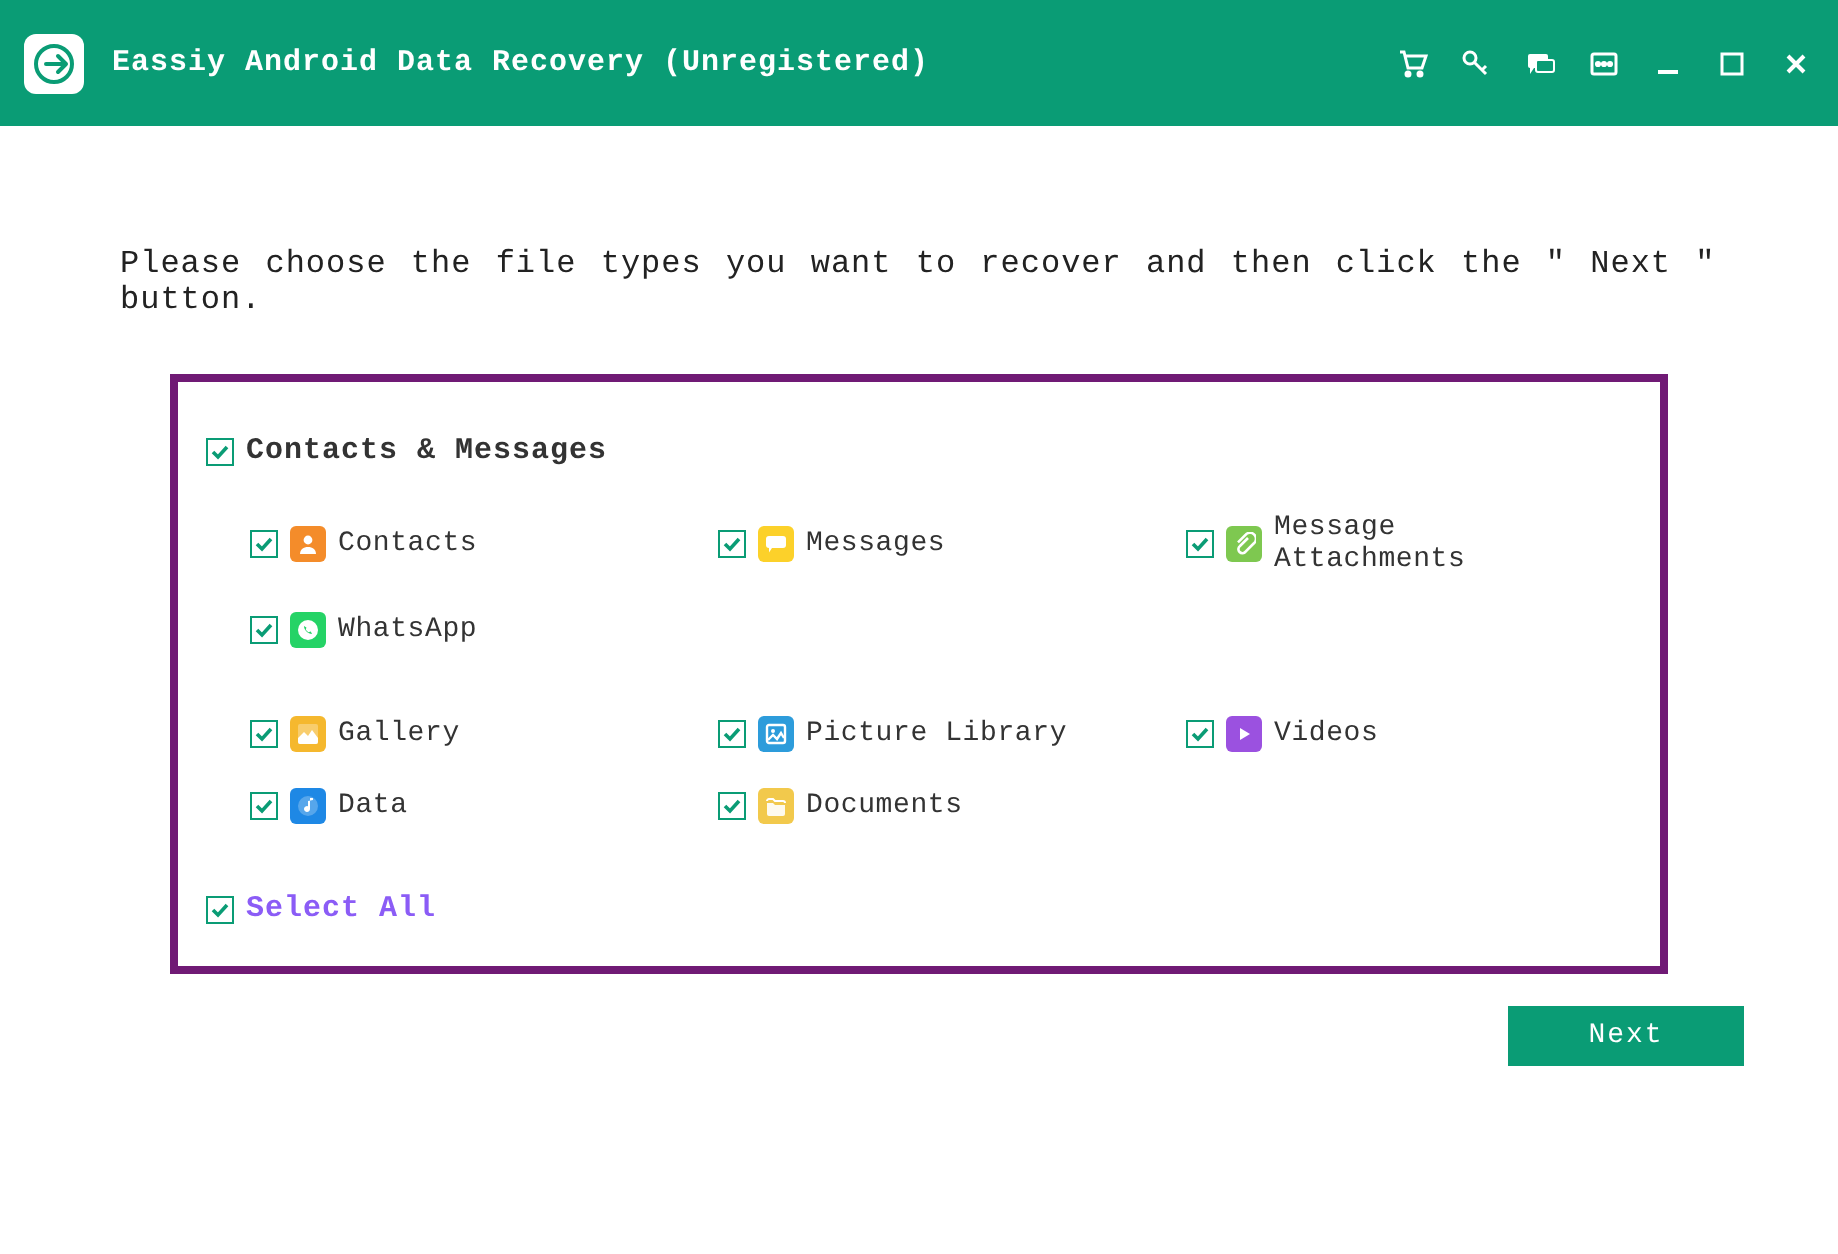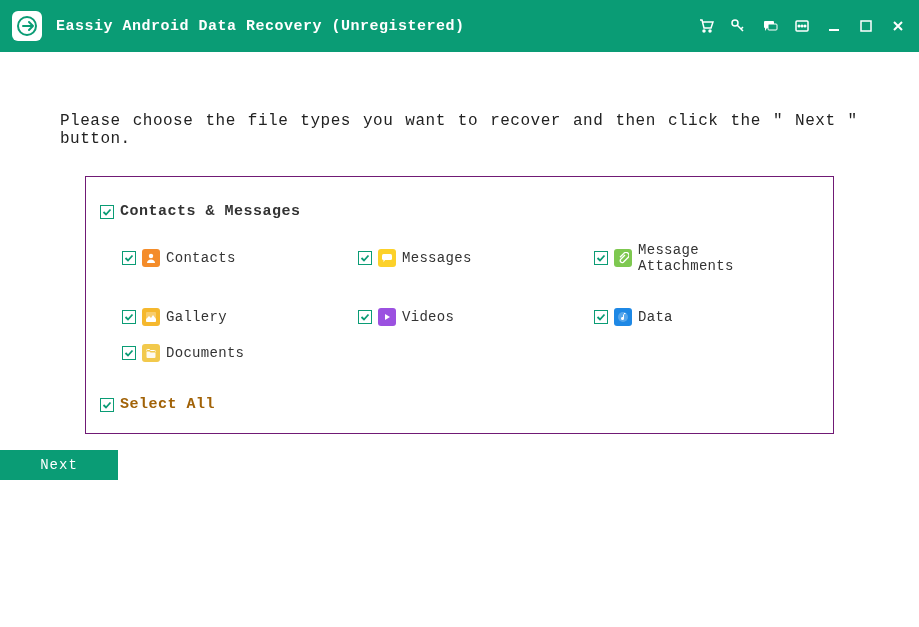--- a/index.html
+++ b/index.html
@@ -5,21 +5,21 @@
   * { box-sizing: border-box; margin: 0; padding: 0; }
   body {
     font-family: "Courier New", monospace;
     background: #ffffff;
     width: 919px;
     height: 627px;
     overflow: hidden;
   }
   .titlebar {
     background: #0a9c75;
-    height: 52px;
+    height: 63px;
     display: flex;
     align-items: center;
     padding: 0 12px;
     color: #ffffff;
   }
   .logo {
     width: 30px;
     height: 30px;
     background: #ffffff;
     border-radius: 6px;
@@ -50,21 +50,21 @@
   }
   .instruction {
     padding: 60px 36px 28px 60px;
     font-size: 16px;
     color: #222;
     letter-spacing: 0.5px;
     word-spacing: 2px;
   }
   .panel {
     margin: 0 85px;
-    border: 1px solid #701a75;
+    border: 4px solid #701a75;
     padding: 26px 30px 20px 14px;
   }
   .group-header {
     display: flex;
     align-items: center;
     gap: 6px;
     margin-bottom: 22px;
     font-size: 15px;
     font-weight: bold;
     color: #333;
@@ -106,26 +106,27 @@
     flex-shrink: 0;
     font-size: 11px;
     color: #fff;
   }
   .select-all-row {
     display: flex;
     align-items: center;
     gap: 6px;
     font-size: 15px;
     font-weight: bold;
-    color: #a16207;
+    color: #8b5cf6;
     letter-spacing: 0.5px;
     margin-top: 10px;
   }
   .footer {
     display: flex;
+    justify-content: flex-end;
     padding: 16px 47px 0 0;
   }
   .next-btn {
     background: #0a9c75;
     color: #fff;
     border: none;
     width: 118px;
     height: 30px;
     font-family: inherit;
     font-size: 14px;
@@ -237,35 +238,64 @@
             <path d="M1.5 5 L4 7.5 L8.5 2.5" fill="none" stroke="#0a9c75" stroke-width="1.8"></path>
           </svg>
         </span>
         <span class="file-icon" style="background:#7ec850">
           <svg width="12" height="12" viewBox="0 0 12 12">
             <path d="M8 3l-4 4a2 2 0 102.8 2.8l4-4a3 3 0 10-4.2-4.2L3 5.2" fill="none" stroke="#fff" stroke-width="1.3"></path>
           </svg>
         </span>
         <span>Message Attachments</span>
       </div>
+      <div class="item">
+        <span class="checkbox">
+          <svg width="10" height="10" viewBox="0 0 10 10">
+            <path d="M1.5 5 L4 7.5 L8.5 2.5" fill="none" stroke="#0a9c75" stroke-width="1.8"></path>
+          </svg>
+        </span>
+        <span class="file-icon" style="background:#25d366">
+          <svg width="12" height="12" viewBox="0 0 12 12">
+            <circle cx="6" cy="6" r="5" fill="#fff"></circle>
+            <path d="M4 4c0 2 2 4 4 4l-.6-1.2-1.2.3C5.5 6.5 5.5 6.5 4.9 5.9l.3-1.2L4 4z" fill="#25d366"></path>
+          </svg>
+        </span>
+        <span>WhatsApp</span>
+      </div>
     </div>
     <div class="group-items">
       <div class="item">
         <span class="checkbox">
           <svg width="10" height="10" viewBox="0 0 10 10">
             <path d="M1.5 5 L4 7.5 L8.5 2.5" fill="none" stroke="#0a9c75" stroke-width="1.8"></path>
           </svg>
         </span>
         <span class="file-icon" style="background:#f5b82e">
           <svg width="12" height="12" viewBox="0 0 12 12">
             <rect x="1" y="1" width="10" height="10" rx="1" fill="#fff" opacity="0.3"></rect>
             <path d="M1 8l3-3 2 2 2-3 3 4v2a1 1 0 01-1 1H2a1 1 0 01-1-1V8z" fill="#fff"></path>
           </svg>
         </span>
         <span>Gallery</span>
+      </div>
+      <div class="item">
+        <span class="checkbox">
+          <svg width="10" height="10" viewBox="0 0 10 10">
+            <path d="M1.5 5 L4 7.5 L8.5 2.5" fill="none" stroke="#0a9c75" stroke-width="1.8"></path>
+          </svg>
+        </span>
+        <span class="file-icon" style="background:#2d9cdb">
+          <svg width="12" height="12" viewBox="0 0 12 12">
+            <rect x="1.5" y="1.5" width="9" height="9" rx="1" fill="none" stroke="#fff" stroke-width="1.2"></rect>
+            <circle cx="4.5" cy="4.5" r="1" fill="#fff"></circle>
+            <path d="M2 9l2.5-2.5 2 2 2-3L10 8" fill="none" stroke="#fff" stroke-width="1.2"></path>
+          </svg>
+        </span>
+        <span>Picture Library</span>
       </div>
       <div class="item">
         <span class="checkbox">
           <svg width="10" height="10" viewBox="0 0 10 10">
             <path d="M1.5 5 L4 7.5 L8.5 2.5" fill="none" stroke="#0a9c75" stroke-width="1.8"></path>
           </svg>
         </span>
         <span class="file-icon" style="background:#9b51e0">
           <svg width="12" height="12" viewBox="0 0 12 12">
             <path d="M4 3l5 3-5 3V3z" fill="#fff"></path>

